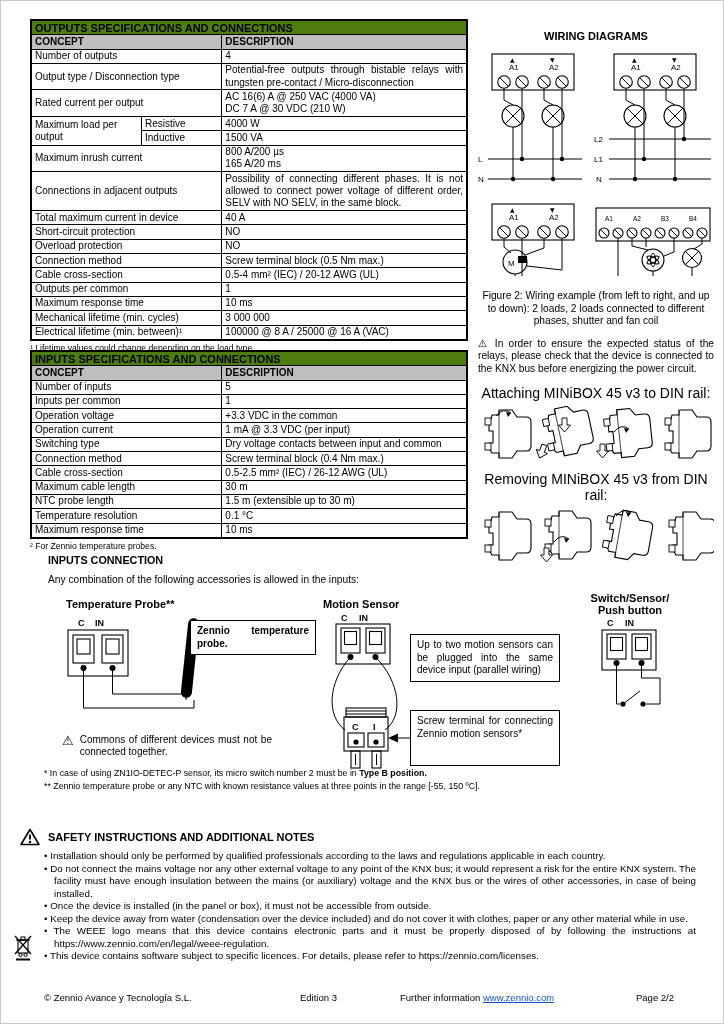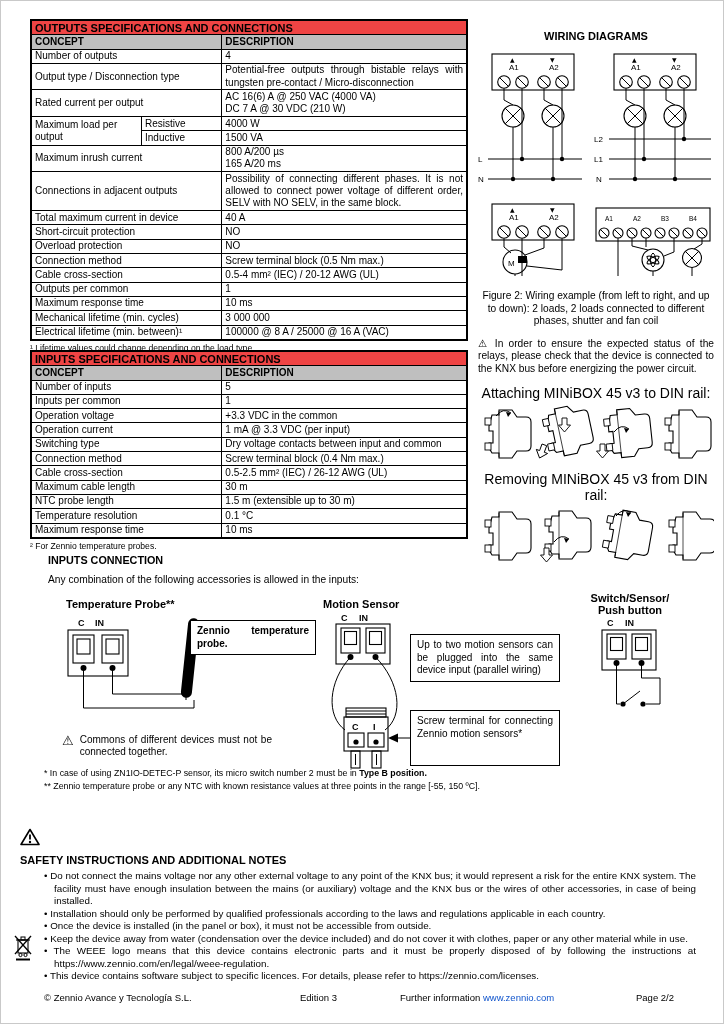--- a/index.html
+++ b/index.html
@@ -4,21 +4,21 @@
 <style>
   html,body{margin:0;padding:0;background:#fff;}
   .page{
     position:relative;width:724px;height:1024px;background:#fff;overflow:hidden;
     font-family:"Liberation Sans",sans-serif;color:#000;
     box-shadow:inset 0 0 0 1px #c9c9c9;
   }
   
   .spec-table{border-collapse:collapse;width:438px;font-size:10px;border:2px solid #000;table-layout:fixed;}
   .spec-table th,.spec-table td{border:1px solid #000;padding:0.5px 3px;line-height:12.3px;vertical-align:middle;text-align:left;}
-  .tbl-title{font-size:11px;font-weight:bold;background:#ef4444;padding:1px 3px;}
+  .tbl-title{font-size:11px;font-weight:bold;background:#4d7c0f;padding:1px 3px;}
   .tbl-head{background:#bfbfbf;font-weight:bold;}
   .spec-table td.desc{white-space:pre-line;}
   .spec-table td.justify{text-align:justify;}
   .footnote{font-size:8.6px;margin-top:2px;line-height:10px;}
   .abs{position:absolute;}
   
   .wiring-title{font-size:11px;font-weight:bold;text-align:center;margin:0 0 2px 0;}
   .fig-caption{font-size:10.2px;text-align:center;line-height:12.6px;margin:2px 0 0 0;}
   .wiring-note{font-size:10.2px;text-align:justify;line-height:12.6px;margin:10px 0 0 0;}
   .din-label{font-size:14px;text-align:center;margin:9px 0 1px 0;}
@@ -32,27 +32,27 @@
   .arr{font-size:6px;font-family:"DejaVu Sans",sans-serif;}
   
   .ic-heading{font-size:10.8px;font-weight:bold;}
   .ic-intro{font-size:10.2px;}
   .acc-heading{font-size:11px;font-weight:bold;}
   .note-box{border:1.6px solid #000;font-size:10px;line-height:12.5px;padding:4px 6px;text-align:justify;background:#fff;}
   .note-box.bold{font-weight:bold;}
   .warn-row{display:flex;gap:6px;align-items:flex-start;font-size:10px;line-height:12px;text-align:justify;}
   .fn-small{font-size:8.8px;line-height:11.5px;}
   
-  .safety-head{display:flex;gap:8px;font-size:11px;font-weight:bold;flex-direction:column;}
+  .safety-head{display:flex;align-items:center;gap:8px;font-size:11px;font-weight:bold;}
   .safety-list{margin:4px 0 0 0;padding:0 0 0 24px;list-style:none;font-size:9.8px;line-height:12.5px;text-align:justify;width:652px;}
   .safety-list li{padding-left:10px;text-indent:-10px;margin:0;}
   .safety-list li::before{content:"•  ";}
   
   .footer span{font-size:9.5px;}
-  .link{color:#1155cc;margin-top:33px;}
+  .link{color:#1155cc;text-decoration:underline;margin-top:33px;}
 </style>
 </head>
 <body>
 
 <div class="page">
 
   <div class="abs" style="left:30px;top:19px;width:438px;">
     <table class="spec-table">
       <colgroup>
           <col style="width:110px">
@@ -540,22 +540,22 @@
   <div class="abs" style="left:20px;top:828px;width:690px;">
     <div class="safety-head">
       <svg width="20" height="18" viewBox="0 0 20 18">
         <polygon points="10,1.5 19,16.5 1,16.5" fill="none" stroke="#000" stroke-width="1.6" stroke-linejoin="round"></polygon>
         <line x1="10" y1="6.5" x2="10" y2="11.5" stroke="#000" stroke-width="1.8"></line>
         <circle cx="10" cy="14" r="1.2" fill="#000"></circle>
       </svg>
       <span>SAFETY INSTRUCTIONS AND ADDITIONAL NOTES</span>
     </div>
     <ul class="safety-list" id="safety-list">
+        <li>Installation should only be performed by qualified professionals according to the laws and regulations applicable in each country.</li>
         <li>Do not connect the mains voltage nor any other external voltage to any point of the KNX bus; it would represent a risk for the entire KNX system. The facility must have enough insulation between the mains (or auxiliary) voltage and the KNX bus or the wires of other accessories, in case of being installed.</li>
-        <li>Installation should only be performed by qualified professionals according to the laws and regulations applicable in each country.</li>
         <li>Once the device is installed (in the panel or box), it must not be accessible from outside.</li>
         <li>Keep the device away from water (condensation over the device included) and do not cover it with clothes, paper or any other material while in use.</li>
         <li>The WEEE logo means that this device contains electronic parts and it must be properly disposed of by following the instructions at https://www.zennio.com/en/legal/weee-regulation.</li>
         <li>This device contains software subject to specific licences. For details, please refer to https://zennio.com/licenses.</li>
       </ul>
     <svg class="abs" style="left:-6px;top:104px;" width="18" height="30" viewBox="0 0 18 30">
       <rect x="4" y="8" width="10" height="13" fill="none" stroke="#000" stroke-width="1.1"></rect>
       <line x1="2" y1="8" x2="16" y2="8" stroke="#000" stroke-width="1.1"></line>
       <rect x="7" y="5" width="4" height="3" fill="none" stroke="#000" stroke-width="1"></rect>
       <circle cx="6.5" cy="23" r="1.6" fill="none" stroke="#000" stroke-width="1"></circle>

